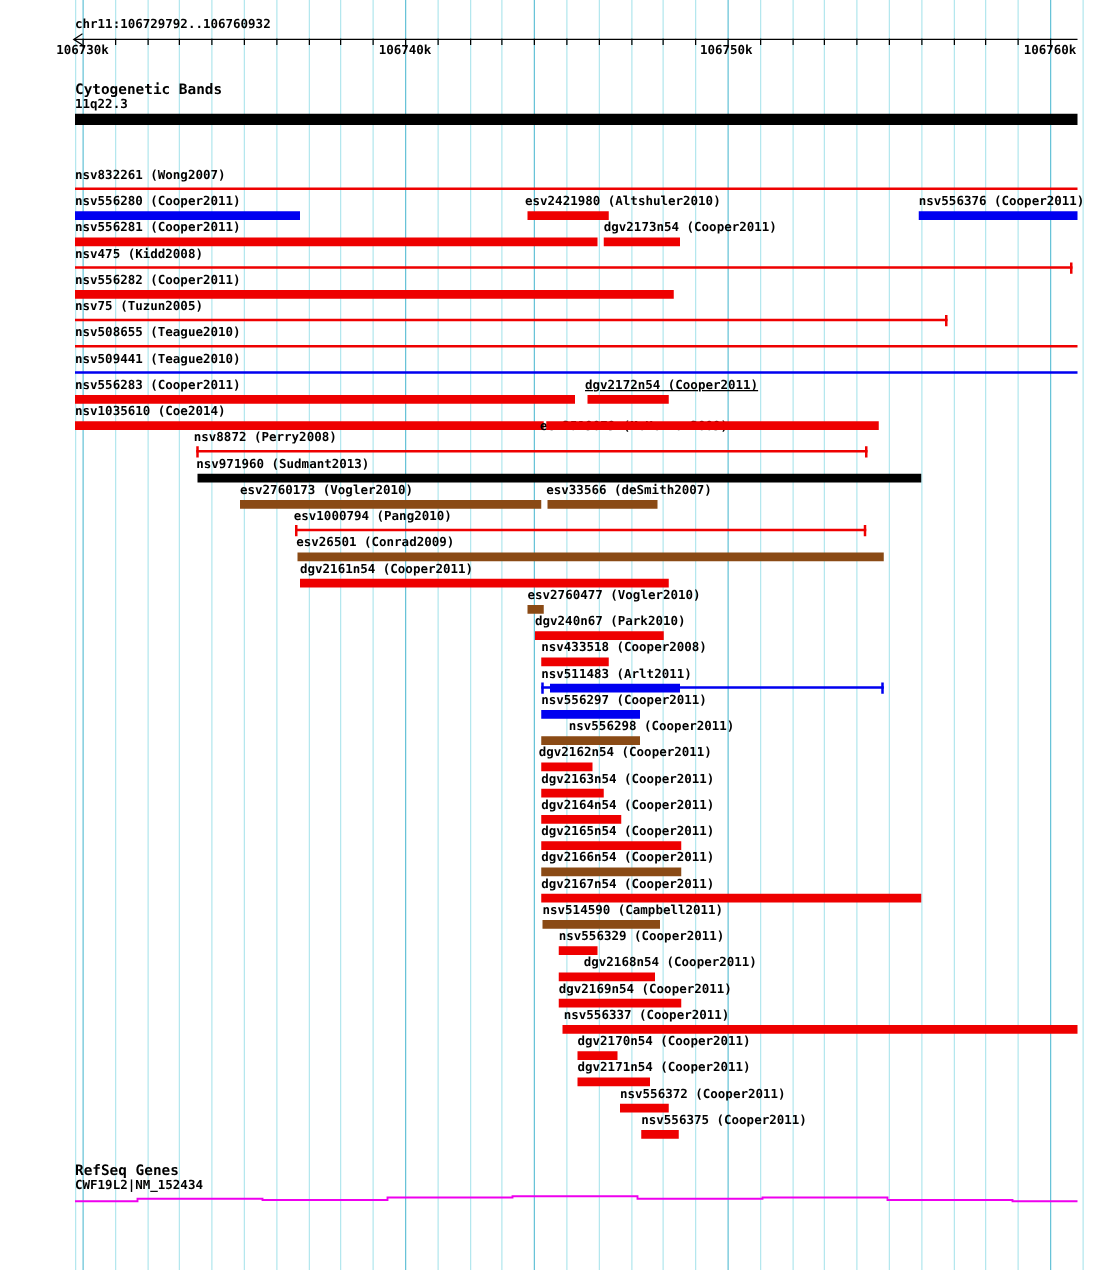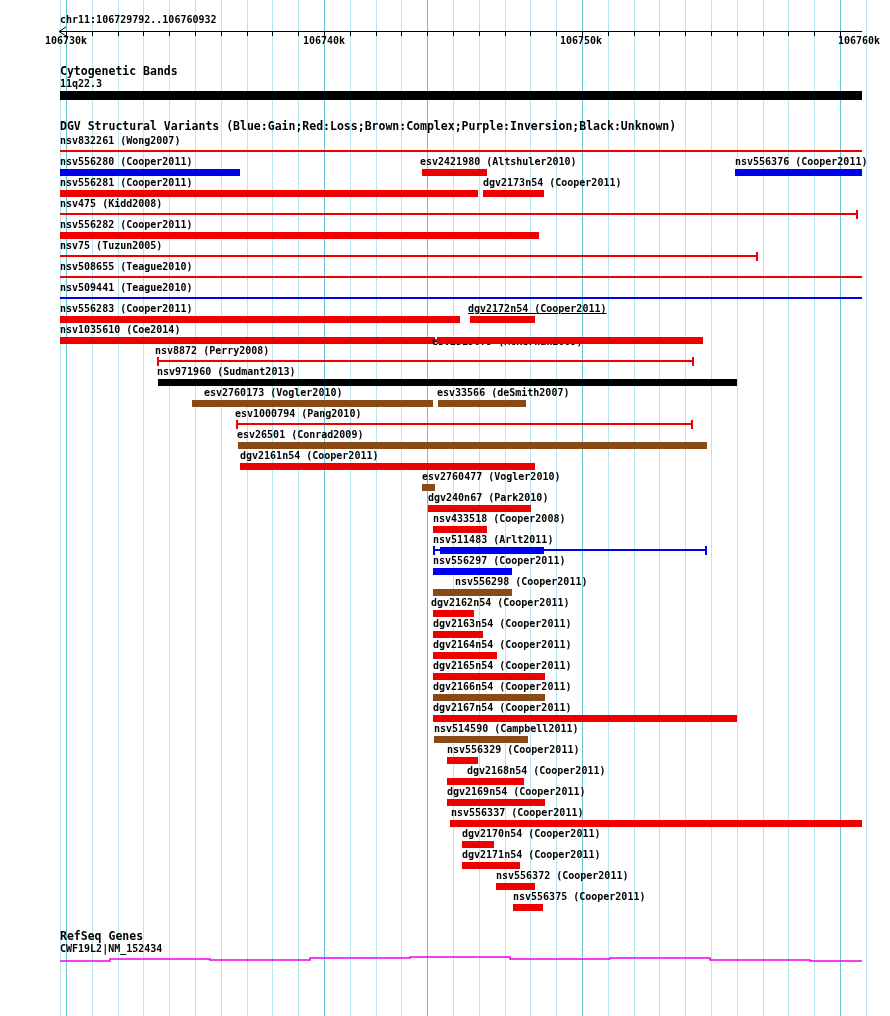--- a/index.html
+++ b/index.html
@@ -92,28 +92,27 @@
       <div class="rt" style="left: 685.2px; top: 31px; height: 5px;"></div>
       <div class="rt" style="left: 711px; top: 31px; height: 5px;"></div>
       <div class="rt" style="left: 736.8px; top: 31px; height: 5px;"></div>
       <div class="rt" style="left: 762.6px; top: 31px; height: 5px;"></div>
       <div class="rt" style="left: 788.4px; top: 31px; height: 5px;"></div>
       <div class="rt" style="left: 814.2px; top: 31px; height: 5px;"></div>
       <div class="rt" style="left: 840px; top: 31px; height: 7px;"></div>
       <div class="rlabel" style="left: 66px; top: 35px;">106730k</div>
       <div class="rlabel" style="left: 324px; top: 35px;">106740k</div>
       <div class="rlabel" style="left: 581px; top: 35px;">106750k</div>
-      <div class="rlabel" style="left: 859px; top: 35px;">106760k</div>
+      <div class="rlabel" style="left: 840px; top: 35px;">106760k</div>
     </div>
 
   <div class="hdr" style="left:60px;top:65px;">Cytogenetic Bands</div>
   <div class="feat-label" style="left:60px;top:78px;">11q22.3</div>
   <div id="cyto-bar"></div>
 
-  <div class="hdr" style="left:60px;top:120px;">DGV Structural Variants (Blue:Gain;Red:Loss;Brown:Complex;Purple:Inversion;Black:Unknown)</div>
   <div id="variant-layer">
       <div class="feat-label" style="left: 60px; top: 135px;">nsv832261 (Wong2007)</div>
       <div class="thin" style="left: 60px; top: 150px; width: 802px; background: rgb(238, 0, 0);"></div>
       <div class="feat-label" style="left: 60px; top: 156px;">nsv556280 (Cooper2011)</div>
       <div class="bar" style="left: 60px; top: 169px; width: 180px; height: 7px; background: rgb(0, 0, 240);"></div>
       <div class="feat-label" style="left: 420px; top: 156px;">esv2421980 (Altshuler2010)</div>
       <div class="bar" style="left: 422px; top: 169px; width: 65px; height: 7px; background: rgb(238, 0, 0);"></div>
       <div class="feat-label" style="left: 735px; top: 156px;">nsv556376 (Cooper2011)</div>
       <div class="bar" style="left: 735px; top: 169px; width: 127px; height: 7px; background: rgb(0, 0, 240);"></div>
       <div class="feat-label" style="left: 60px; top: 177px;">nsv556281 (Cooper2011)</div>
@@ -139,21 +138,21 @@
       <div class="feat-label" style="left: 60px; top: 324px;">nsv1035610 (Coe2014)</div>
       <div class="bar" style="left: 60px; top: 337px; width: 375px; height: 7px; background: rgb(238, 0, 0);"></div>
       <div class="feat-label" style="left: 432px; top: 324px; margin-top: 12px;">esv2519079 (McKernan2009)</div>
       <div class="bar" style="left: 437px; top: 337px; width: 266px; height: 7px; background: rgb(238, 0, 0);"></div>
       <div class="feat-label" style="left: 155px; top: 345px;">nsv8872 (Perry2008)</div>
       <div class="thin" style="left: 157px; top: 360px; width: 537px; background: rgb(238, 0, 0);"></div>
       <div class="etick" style="left: 157px; top: 357px; background: rgb(238, 0, 0);"></div>
       <div class="etick" style="left: 692px; top: 357px; background: rgb(238, 0, 0);"></div>
       <div class="feat-label" style="left: 157px; top: 366px;">nsv971960 (Sudmant2013)</div>
       <div class="bar" style="left: 158px; top: 379px; width: 579px; height: 7px; background: rgb(0, 0, 0);"></div>
-      <div class="feat-label" style="left: 192px; top: 387px; margin-left: 12px;">esv2760173 (Vogler2010)</div>
+      <div class="feat-label" style="left: 192px; top: 387px;">esv2760173 (Vogler2010)</div>
       <div class="bar" style="left: 192px; top: 400px; width: 241px; height: 7px; background: rgb(138, 74, 21);"></div>
       <div class="feat-label" style="left: 437px; top: 387px;">esv33566 (deSmith2007)</div>
       <div class="bar" style="left: 438px; top: 400px; width: 88px; height: 7px; background: rgb(138, 74, 21);"></div>
       <div class="feat-label" style="left: 235px; top: 408px;">esv1000794 (Pang2010)</div>
       <div class="thin" style="left: 236px; top: 423px; width: 457px; background: rgb(238, 0, 0);"></div>
       <div class="etick" style="left: 236px; top: 420px; background: rgb(238, 0, 0);"></div>
       <div class="etick" style="left: 691px; top: 420px; background: rgb(238, 0, 0);"></div>
       <div class="feat-label" style="left: 237px; top: 429px;">esv26501 (Conrad2009)</div>
       <div class="bar" style="left: 238px; top: 442px; width: 469px; height: 7px; background: rgb(138, 74, 21);"></div>
       <div class="feat-label" style="left: 240px; top: 450px;">dgv2161n54 (Cooper2011)</div>

